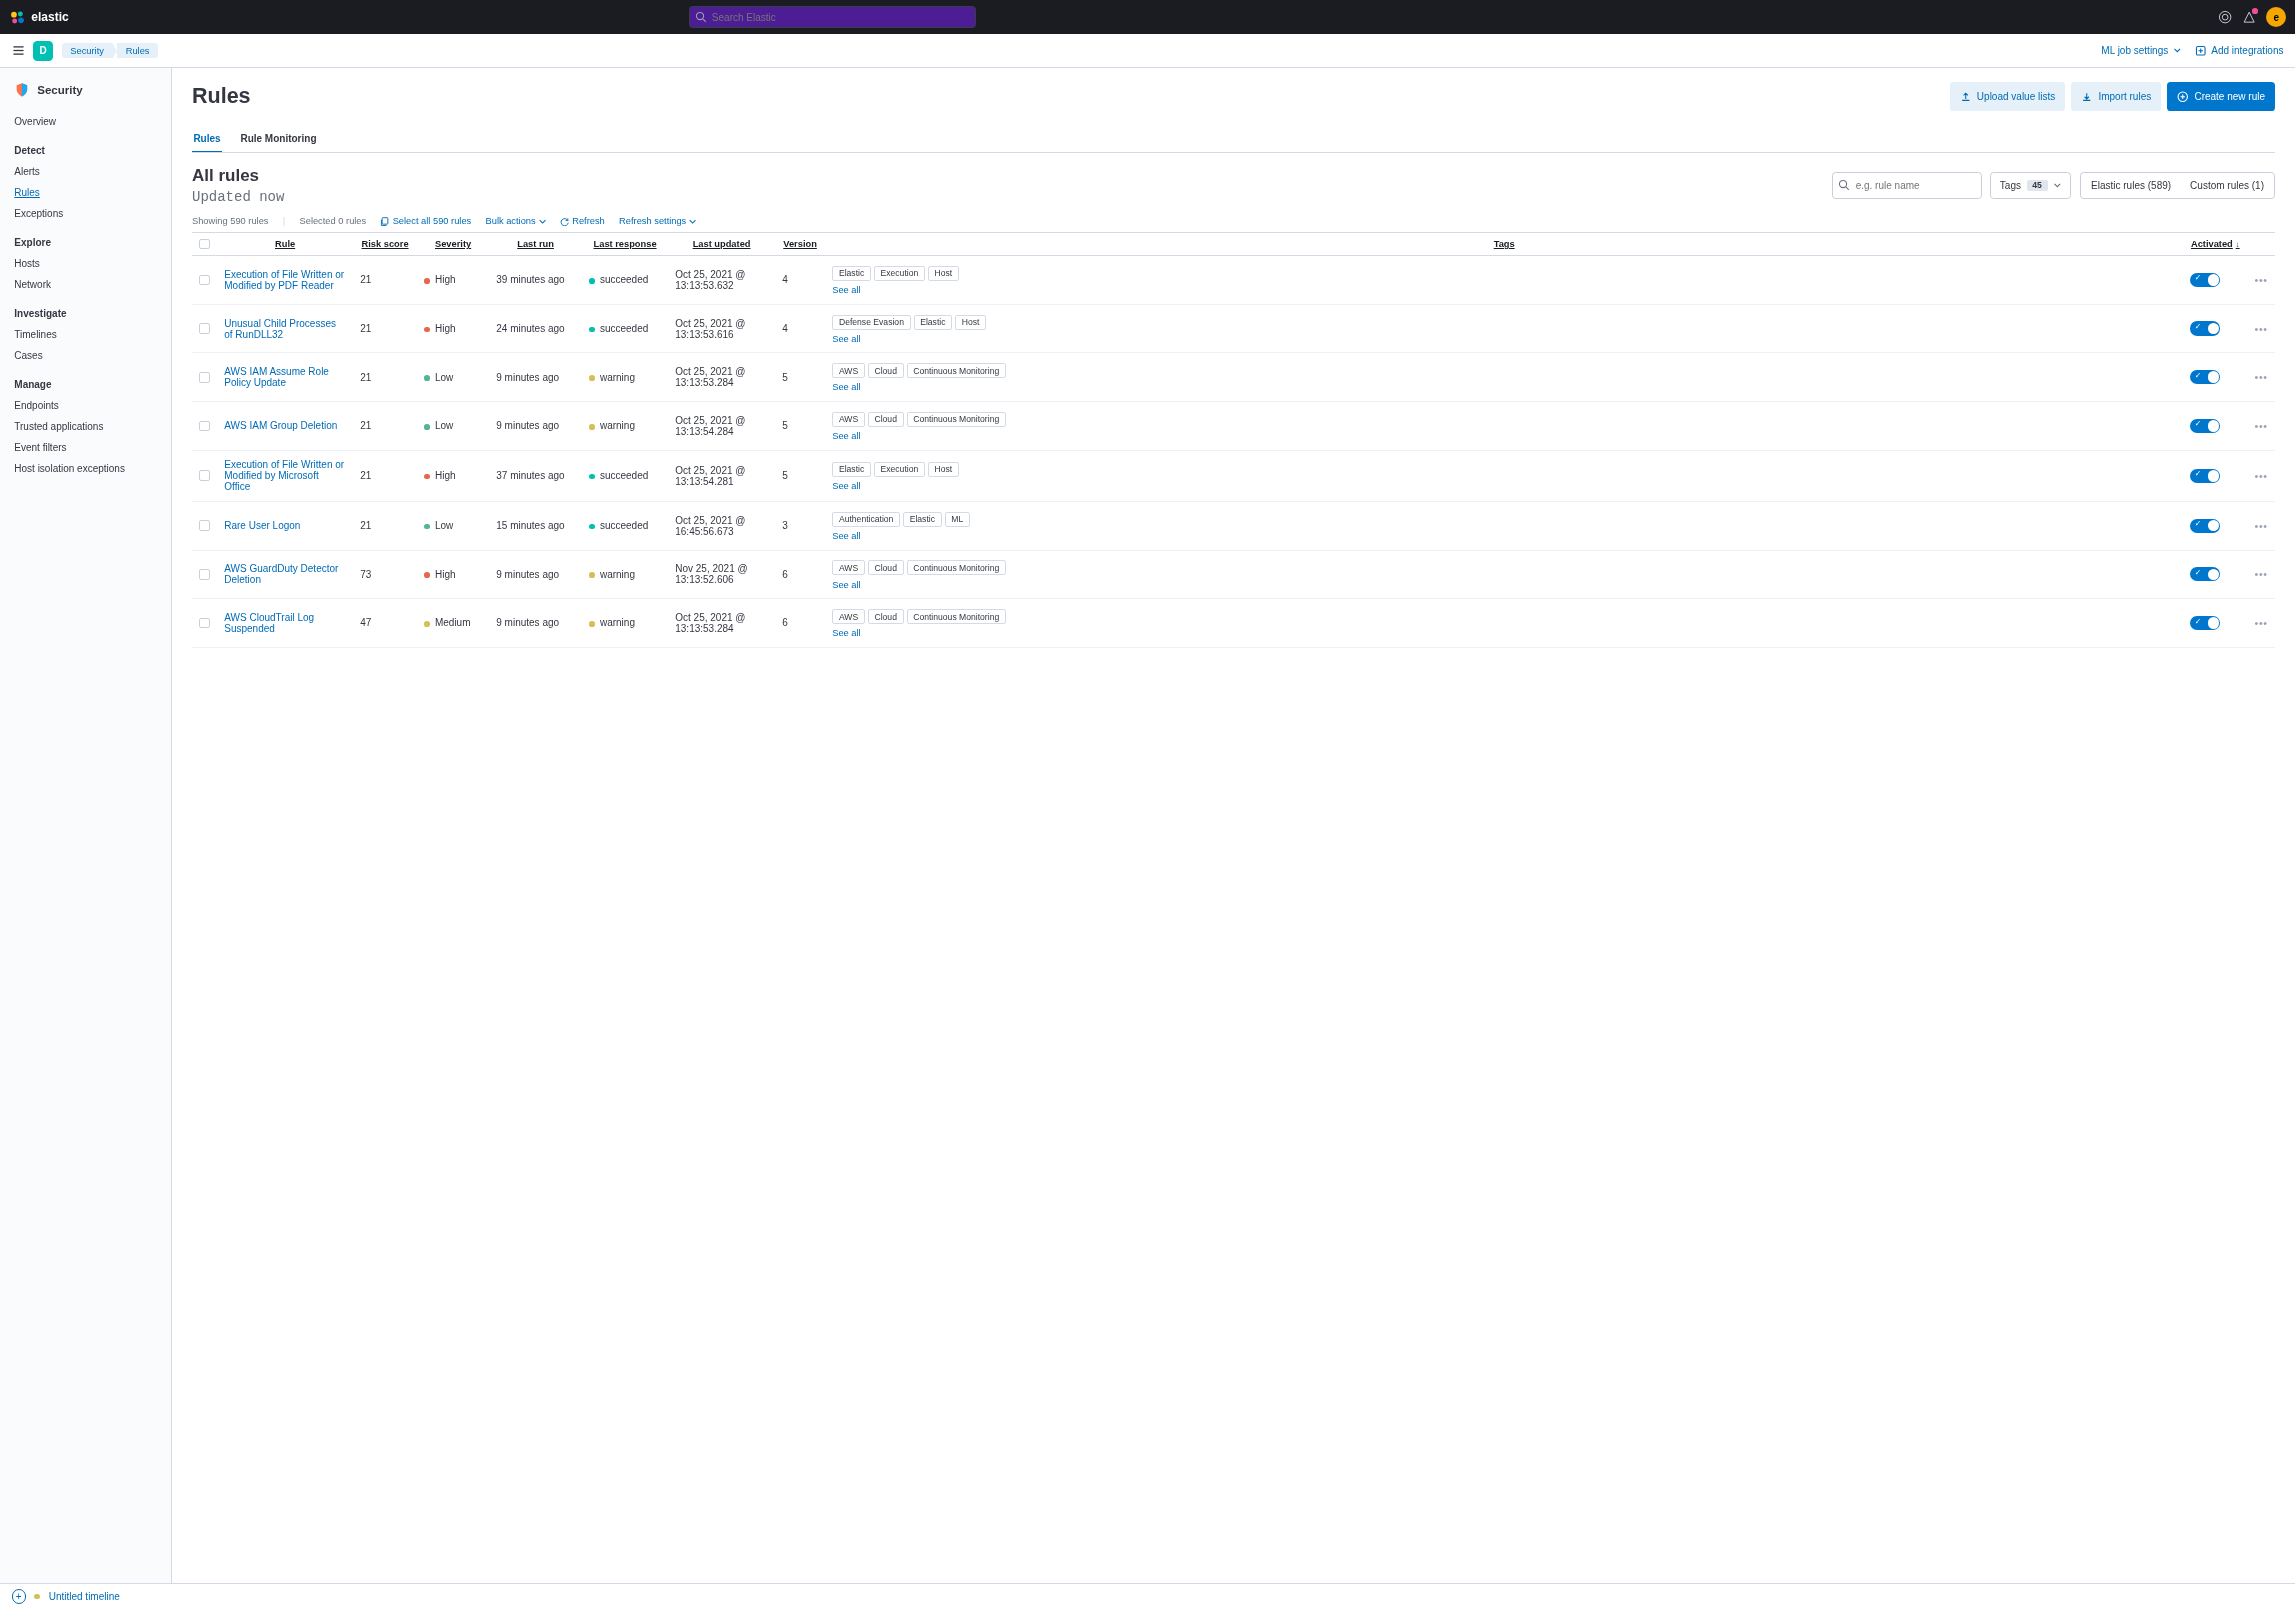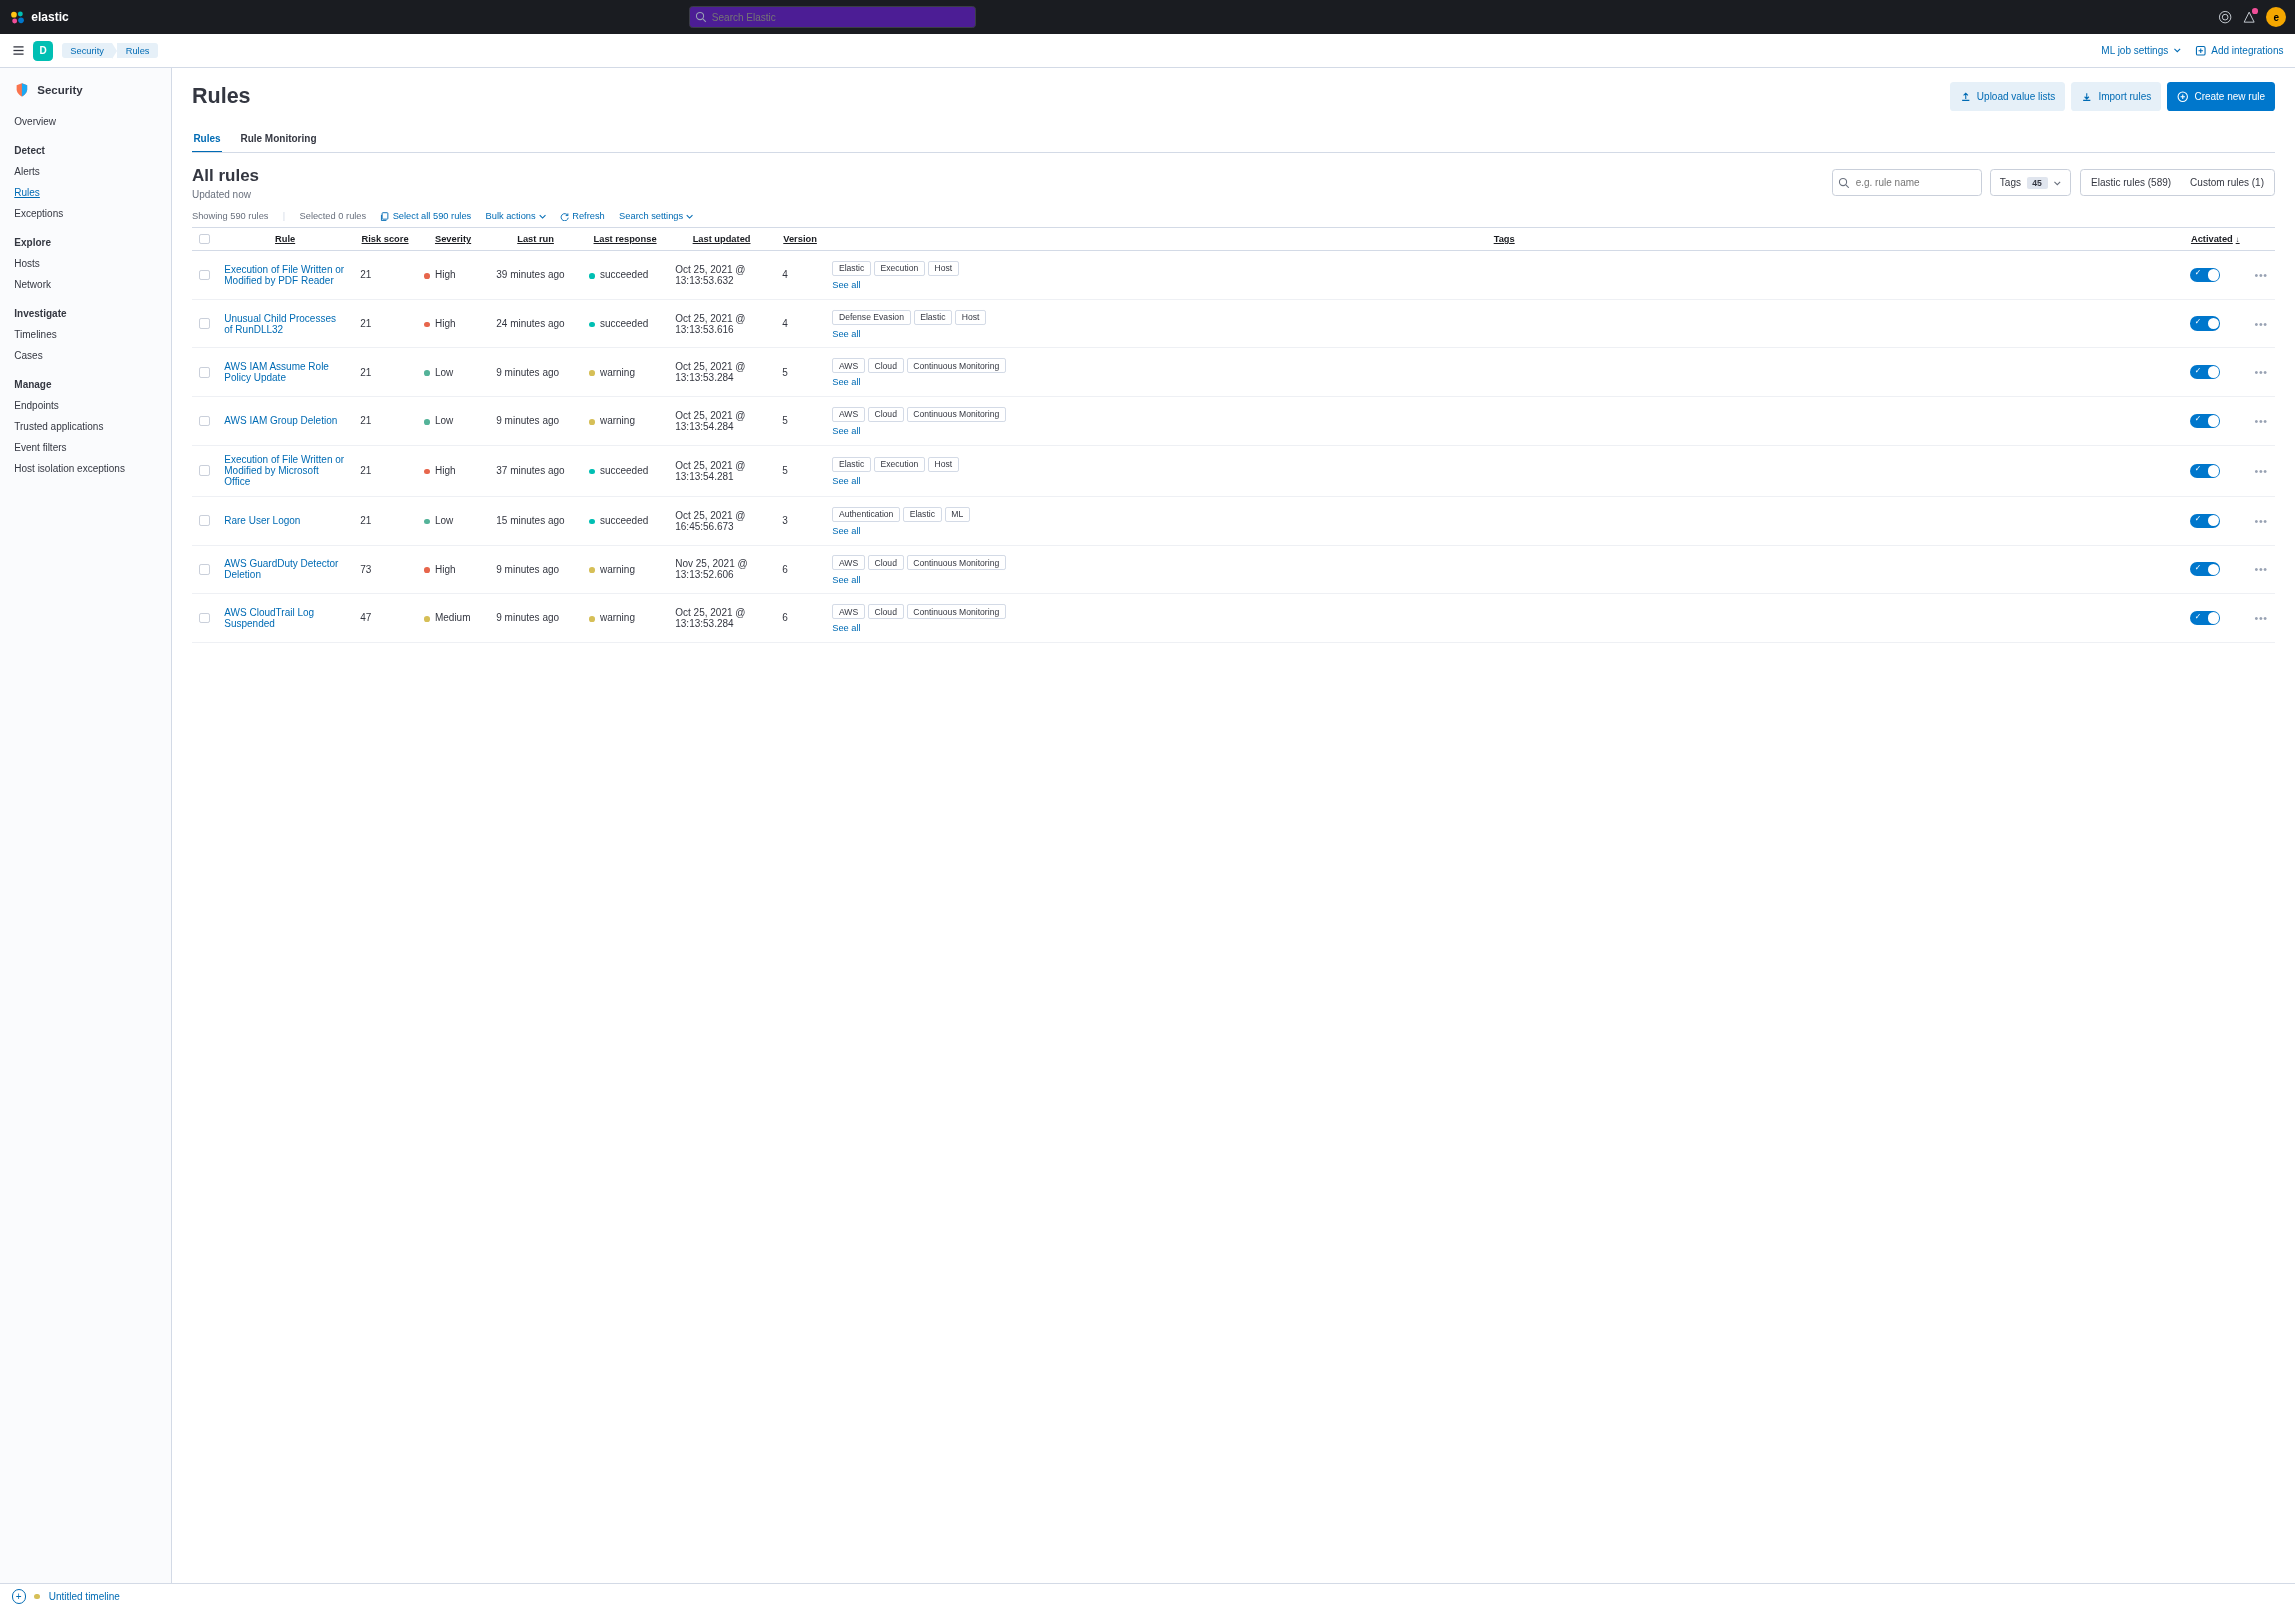--- a/index.html
+++ b/index.html
@@ -49,21 +49,21 @@
 .btn { height: 29px; padding: 0 10px; border-radius: 3.6px; font-weight: 500; display: flex; align-items: center; gap: 5.7px; cursor: pointer; border: none; font-size: 10px; }
 .btn-light { background: #e6f0f8; color: #006BB4; }
 .btn-primary { background: #07C; color: #fff; }
 
 .tabs { border-bottom: 0.7px solid #D3DAE6; display: flex; gap: 17px; margin-bottom: 13px; }
 .tab { padding: 7.2px 1.4px; font-weight: 600; color: #343741; cursor: pointer; border-bottom: 1.4px solid transparent; }
 .tab.active { color: #006BB4; border-bottom-color: #006BB4; }
 
 .subtitle-row { display: flex; align-items: center; margin-bottom: 11.5px; }
 .subtitle-left h2 { font-size: 17px; font-weight: 700; margin-bottom: 2.9px; }
-.subtitle-left .updated { font-size: 10px; color: #69707D; }
+.subtitle-left .updated { font-size: 14px; color: #69707D; font-family: Liberation Mono, monospace; }
 .subtitle-right { margin-left: auto; display: flex; gap: 8.6px; align-items: center; }
 .search-box { position: relative; }
 .search-box input { width: 150px; height: 27px; border: 0.7px solid #c9cfda; border-radius: 3.6px; padding: 0 7.2px 0 23px; font-size: 10px; }
 .search-box .sicon { position: absolute; left: 6.4px; top: 7.2px; color: #69707D; }
 .tags-btn { height: 27px; border: 0.7px solid #c9cfda; border-radius: 3.6px; padding: 0 8.6px; display: flex; align-items: center; gap: 5.7px; cursor: pointer; background: #fff; }
 .tags-count { background: #E0E5EE; padding: 0.7px 5.7px; border-radius: 2.1px; font-size: 8.6px; font-weight: 600; }
 .rule-counts { height: 27px; border: 0.7px solid #c9cfda; border-radius: 3.6px; padding: 0 10px; display: flex; align-items: center; gap: 19px; background: #fff; }
 
 .meta-row { display: flex; align-items: center; gap: 14.3px; font-size: 9.3px; color: #69707D; margin-bottom: 5.7px; }
 .meta-link { color: #006BB4; cursor: pointer; display: flex; align-items: center; gap: 2.9px; }
@@ -278,21 +278,21 @@
             <path d="M1 3 L5 7 L9 3"></path>
           </svg>
       </span>
       <span class="meta-link">
         <svg width="9.3" height="9.3" viewBox="0 0 13 13" fill="none" stroke="currentColor" stroke-width="1.3">
             <path d="M11 2 V5 H8 M11 5 A5 5 0 1 0 11.5 8"></path>
           </svg>
         <span>Refresh</span>
       </span>
       <span class="meta-link">
-        <span>Search settings</span>
+        <span>Refresh settings</span>
         <svg width="7.2" height="7.2" viewBox="0 0 10 10" fill="none" stroke="currentColor" stroke-width="1.5">
             <path d="M1 3 L5 7 L9 3"></path>
           </svg>
       </span>
     </div>
 
     <table class="rules-table">
       <thead>
         <tr>
           <th style="width:20px">

